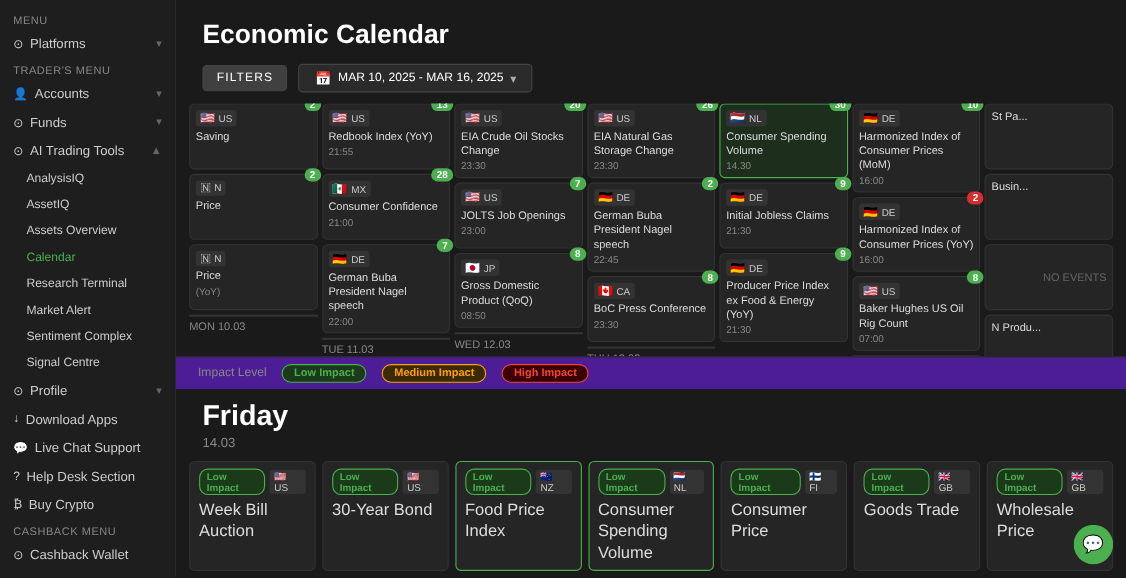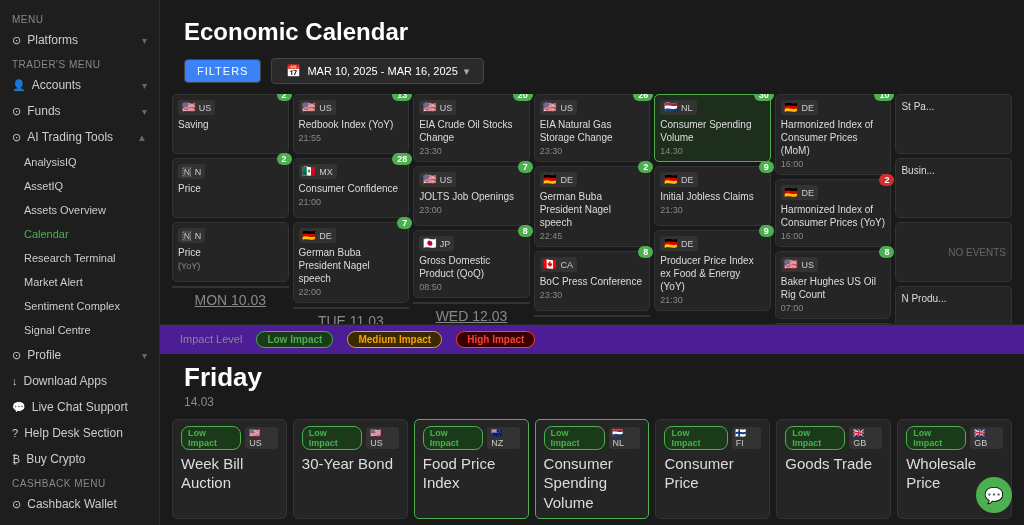--- a/index.html
+++ b/index.html
@@ -69,21 +69,21 @@
       font-weight: bold;
       color: #fff;
       margin-bottom: 12px;
     }
     .filter-bar {
       display: flex;
       align-items: center;
       gap: 10px;
     }
     .filter-btn {
-      background: #3b82f6;
+      background: #404040;
       border: 1px solid #444;
       color: #fff;
       padding: 5px 12px;
       border-radius: 4px;
       cursor: pointer;
       font-size: 11px;
       letter-spacing: 1px;
     }
     .date-range-btn {
       background: #2a2a2a;
@@ -111,26 +111,25 @@
       grid-template-columns: repeat(7, 1fr);
       gap: 4px;
       height: 100%;
     }
     .day-col {
       display: flex;
       flex-direction: column;
       gap: 4px;
     }
     .day-label {
-      text-align: center;
-      font-size: 14px;
+      text-align: left;
+      font-size: 10px;
       color: #888;
       padding: 4px 0 2px;
       border-top: 2px solid #333;
-      text-decoration: underline;
     }
     .day-label.highlight {
       color: #4caf50;
       border-top: 2px solid #4caf50;
       margin-top: 18px;
     }
 
     .event-card {
       background: #252525;
       border: 1px solid #333;

